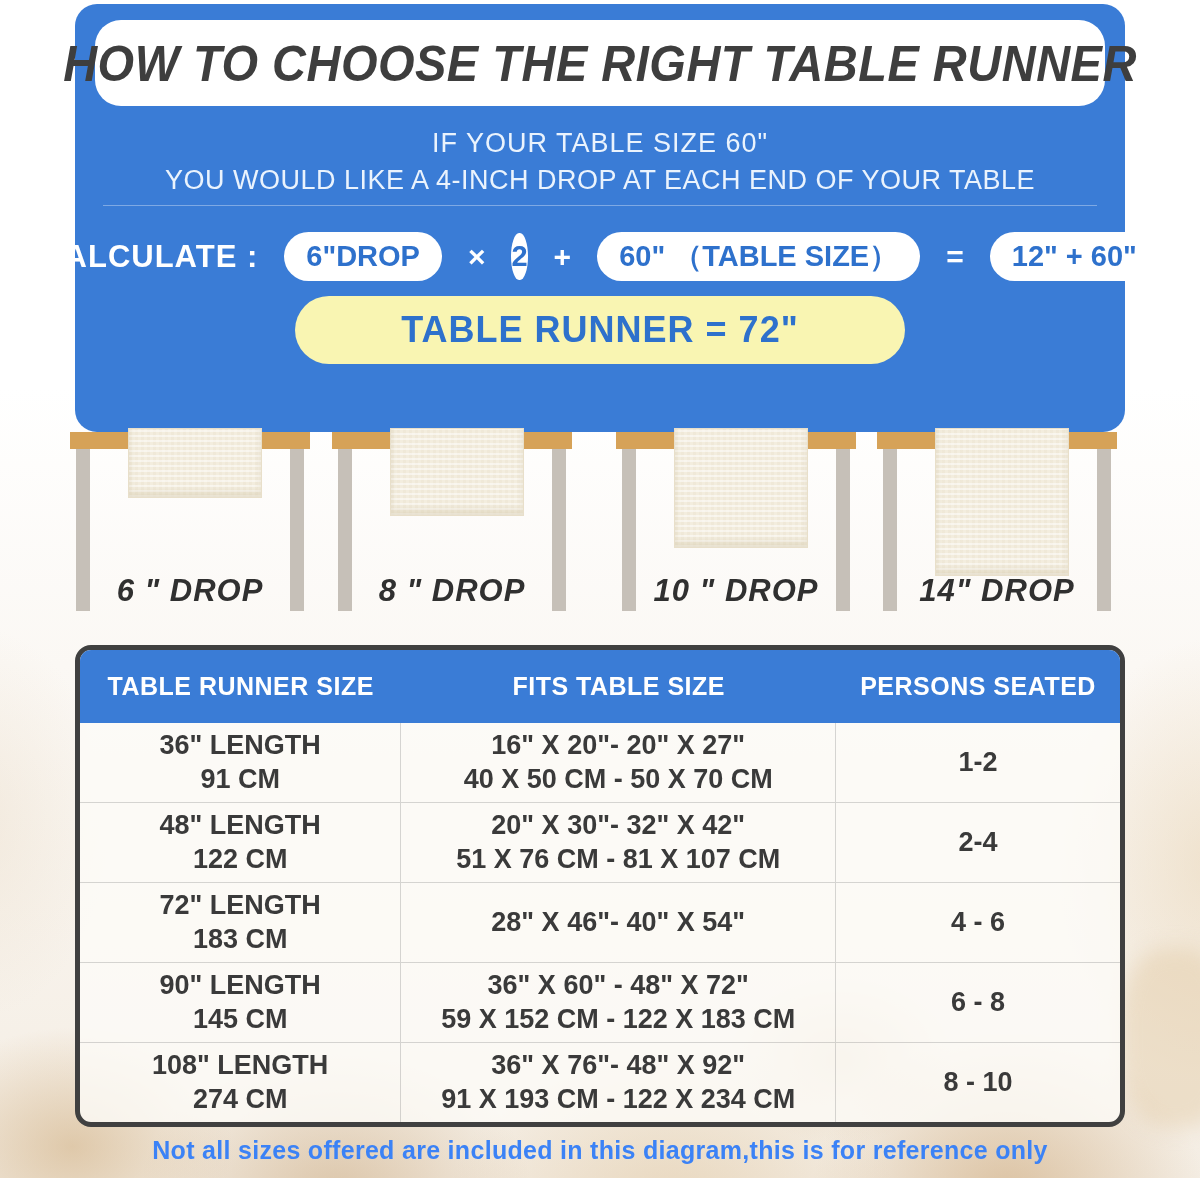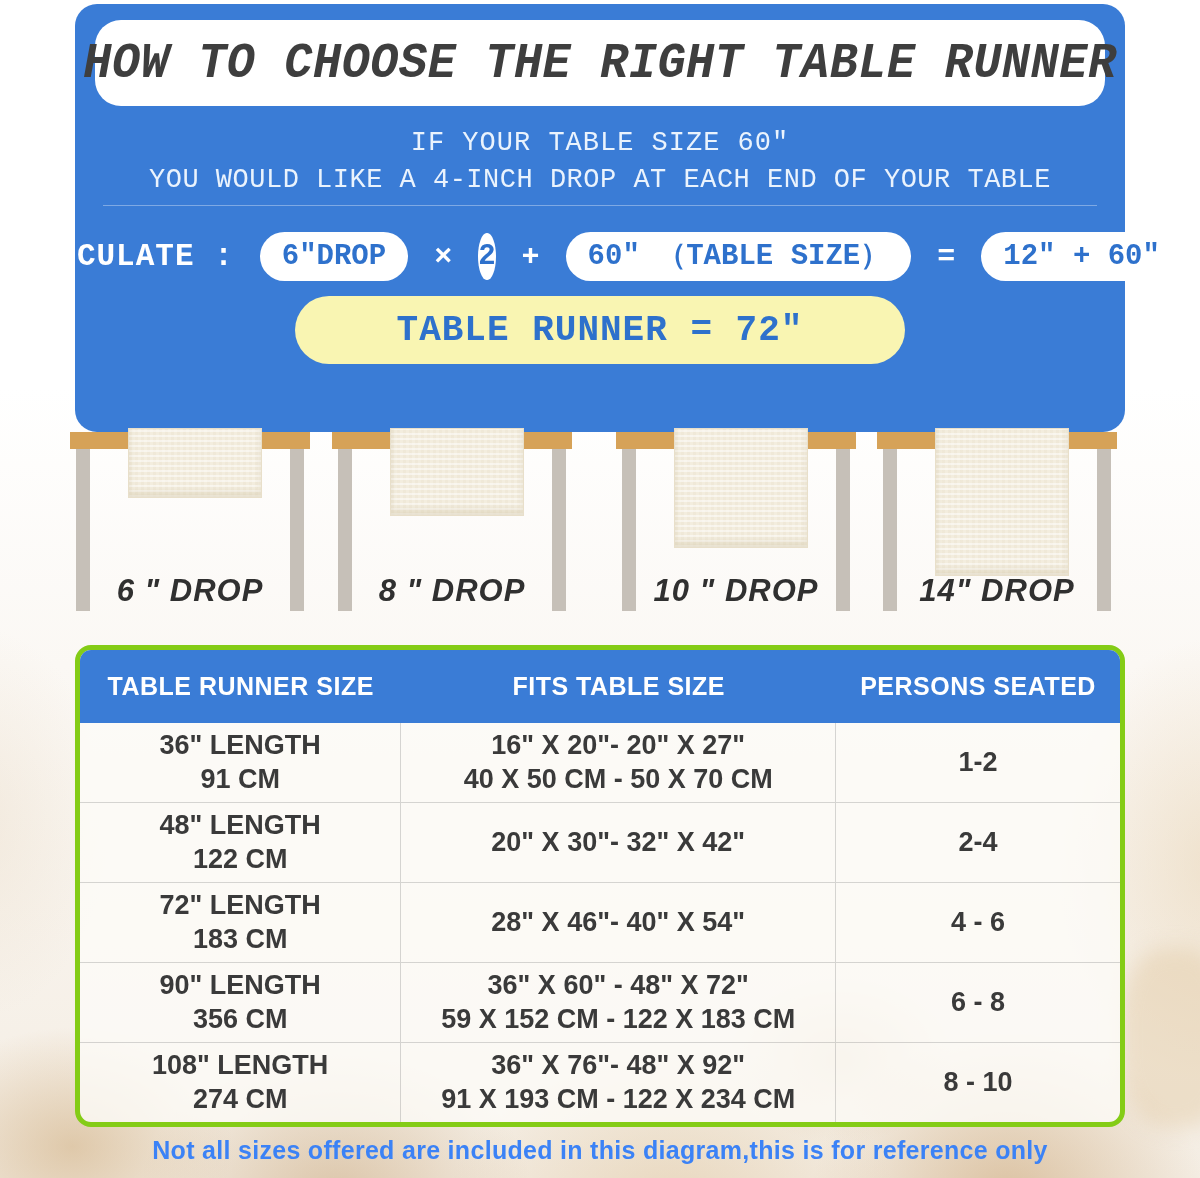--- a/index.html
+++ b/index.html
@@ -20,21 +20,21 @@
       radial-gradient(190px 280px at -2% 55%, rgba(232,217,195,0.40), transparent 70%),
       radial-gradient(160px 120px at 70% 85%, rgba(214,186,148,0.40), transparent 70%),
       linear-gradient(180deg,#ffffff 0%,#fbf8f4 35%,#f4ede3 100%);
   }
   .photo-blob{position:absolute;border-radius:40%;filter:blur(10px);}
   .blob-5{left:1120px;top:560px;width:110px;height:180px;background:rgba(226,202,164,0.45);}
 
   
   .banner{
     position:absolute;left:75px;top:4px;width:1050px;height:428px;
-    background:#3a7cd6;border-radius:22px;font-family:Liberation Mono, monospace;
+    background:#3a7cd6;border-radius:22px;
   }
   .title-box{
     position:absolute;left:20px;right:20px;top:16px;height:86px;
     background:#ffffff;border-radius:26px;
     display:flex;align-items:center;justify-content:center;
   }
   .title-box h1{
     margin:0;font-size:47px;font-weight:bold;font-style:italic;
     color:#3e3e3e;letter-spacing:0.5px;white-space:nowrap;
     transform:scaleY(1.05);
@@ -85,21 +85,21 @@
   .fig-4 .runner{height:148px;}
   .drop-label{
     position:absolute;top:148px;width:100%;text-align:center;
     font-size:31px;font-weight:bold;font-style:italic;color:#303030;letter-spacing:1px;
     white-space:nowrap;
   }
 
   
   .size-table{
     position:absolute;left:75px;top:645px;width:1050px;height:482px;
-    box-sizing:border-box;border:5px solid #84cc16;border-radius:16px;
+    box-sizing:border-box;border:5px solid #404040;border-radius:16px;
     overflow:hidden;background:rgba(253,251,248,0.80);
     display:flex;flex-direction:column;
   }
   .thead{display:flex;height:73px;flex:none;background:#3a7cd6;align-items:center;}
   .th{color:#ffffff;font-weight:bold;font-size:25px;letter-spacing:0.5px;text-align:center;}
   .col1{width:30.9%;}  .col2{width:41.8%;}  .col3{width:27.3%;}
   .tbody{flex:1;display:flex;flex-direction:column;}
   .trow{flex:1;display:flex;}
   .trow + .trow{border-top:1px solid rgba(140,140,140,0.35);}
   .td{
@@ -191,37 +191,38 @@
       </div>
       <div class="td col3">1-2</div>
     </div>
     <div class="trow">
       <div class="td col1">
         <span>48" LENGTH</span>
         <span>122 CM</span>
       </div>
       <div class="td col2">
         <span>20" X 30"- 32" X 42"</span>
+        <span>51 X 76 CM - 81 X 107 CM</span>
       </div>
       <div class="td col3">2-4</div>
     </div>
     <div class="trow">
       <div class="td col1">
         <span>72" LENGTH</span>
         <span>183 CM</span>
       </div>
       <div class="td col2">
         <span>28" X 46"- 40" X 54"</span>
       </div>
       <div class="td col3">4 - 6</div>
     </div>
     <div class="trow">
       <div class="td col1">
         <span>90" LENGTH</span>
-        <span>356 CM</span>
+        <span>145 CM</span>
       </div>
       <div class="td col2">
         <span>36" X 60" - 48" X 72"</span>
         <span>59 X 152 CM - 122 X 183 CM</span>
       </div>
       <div class="td col3">6 - 8</div>
     </div>
     <div class="trow">
       <div class="td col1">
         <span>108" LENGTH</span>

